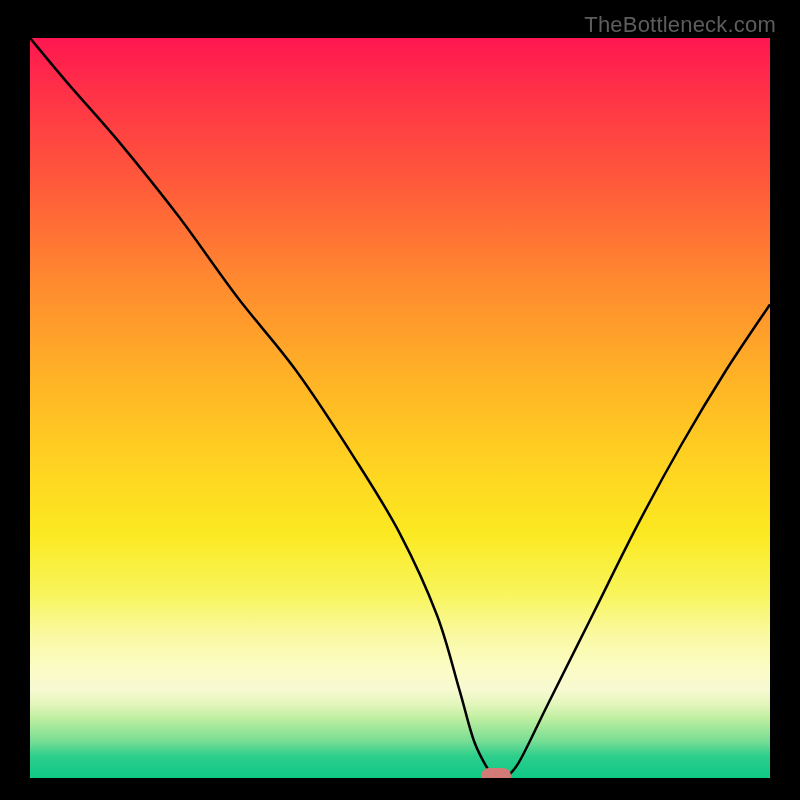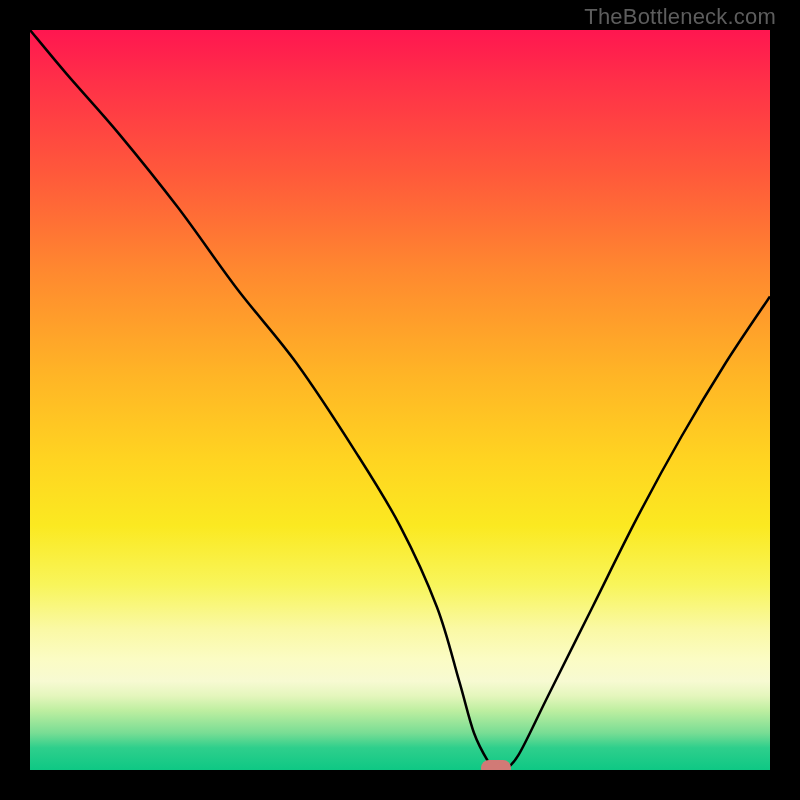--- a/index.html
+++ b/index.html
@@ -6,21 +6,21 @@
     margin: 0;
     padding: 0;
     width: 800px;
     height: 800px;
     background: #000;
     position: relative;
     font-family: Arial, Helvetica, sans-serif;
   }
   .frame {
     position: absolute;
-    top: 0;
+    top: 8px;
     left: 0;
     width: 800px;
     height: 684px;
     box-sizing: border-box;
   }
   .watermark {
     position: absolute;
     top: 4px;
     right: 24px;
     color: #5d5d5d;

